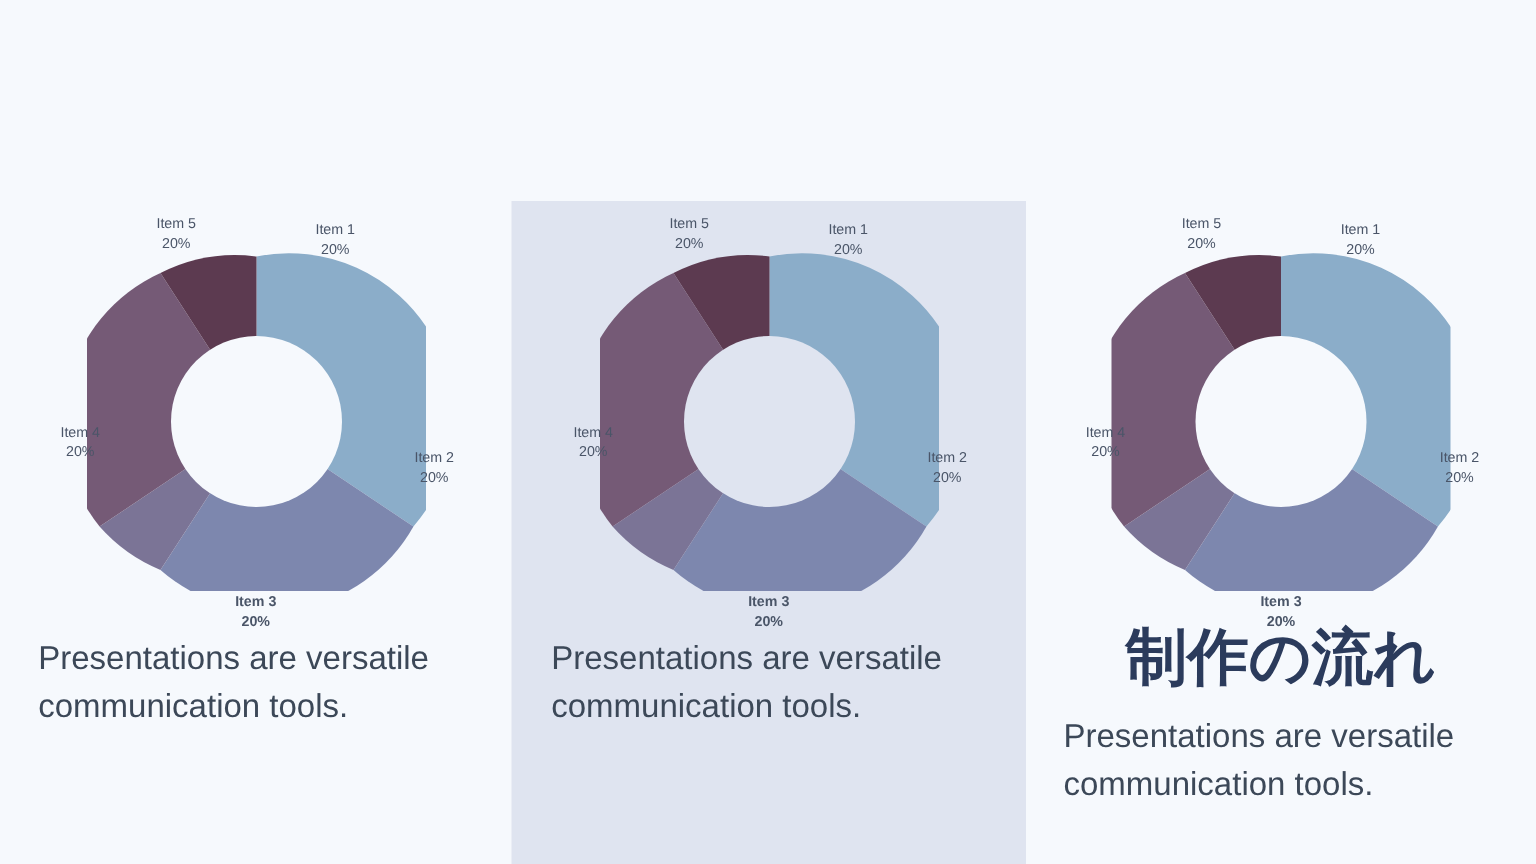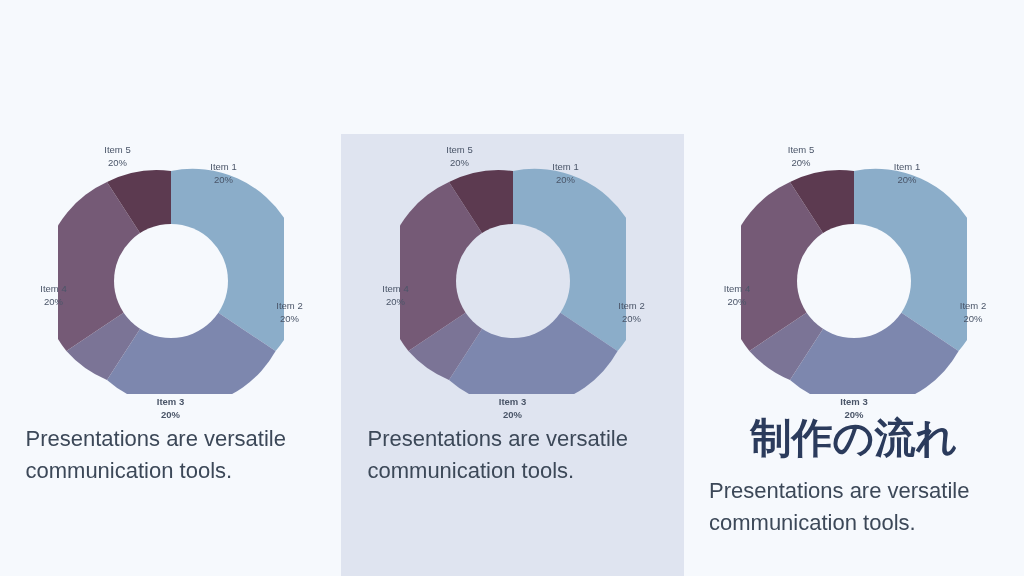--- a/index.html
+++ b/index.html
@@ -79,21 +79,21 @@
     font-family: "Liberation Sans", "DejaVu Sans", sans-serif;
     font-size: 9.5px;
     line-height: 1.32;
     color: #4a5568;
     white-space: nowrap;
     pointer-events: none;
   }
   .slice-label .pct { display: block; }
 
   
-  .lbl-1 { left: 168px; top: 21px;   width: 70px; }
+  .lbl-1 { left: 168px; top: 8px;   width: 70px; }
   .lbl-2 { left: 238px; top: 160px; width: 62px; text-align: center; }
   .lbl-3 { left: 115px; top: 256px; width: 70px; font-weight: bold; }
   .lbl-4 { left: 2px;   top: 143px; width: 62px; text-align: center; }
   .lbl-5 { left: 62px;  top: 4px;   width: 70px; text-align: center; }
 
   
   .col-heading {
     margin-top: 6px;
     font-family: "DejaVu Sans", "Liberation Sans", sans-serif;
     font-size: 41px;

